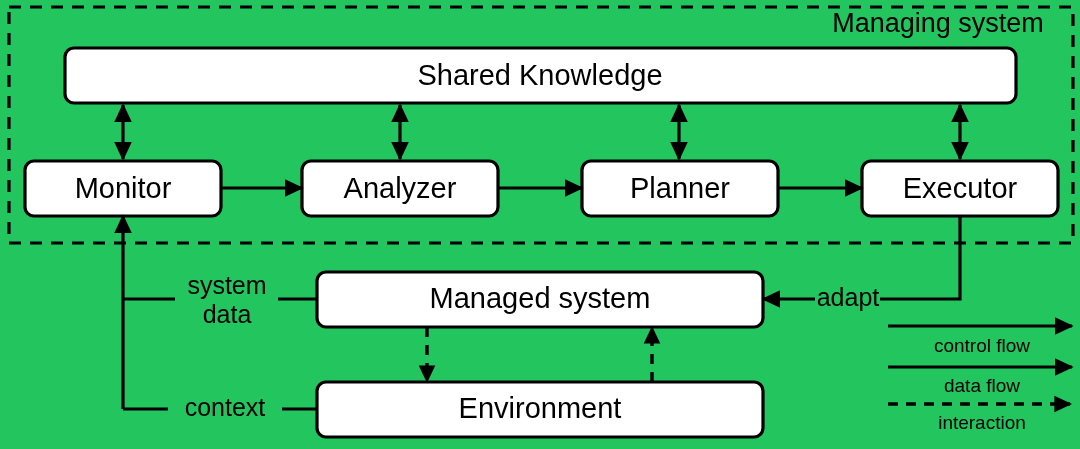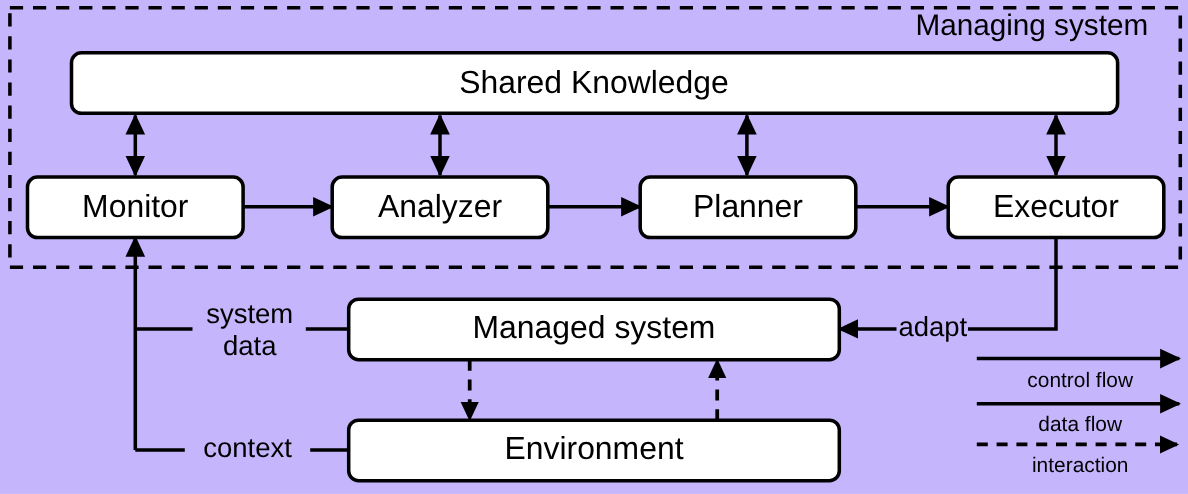--- a/index.html
+++ b/index.html
@@ -4,21 +4,21 @@
 <style>
   html, body {
     margin: 0;
     padding: 0;
     background: #ffffff;
   }
   #diagram-root {
     position: relative;
     width: 1080px;
     height: 449px;
-    background: #c4b5fd;
+    background: #22c55e;
     font-family: "Liberation Sans", sans-serif;
     overflow: hidden;
   }
   svg#mape-svg {
     display: block;
     width: 1080px;
     height: 449px;
   }
   .node-box {
     fill: #ffffff;

